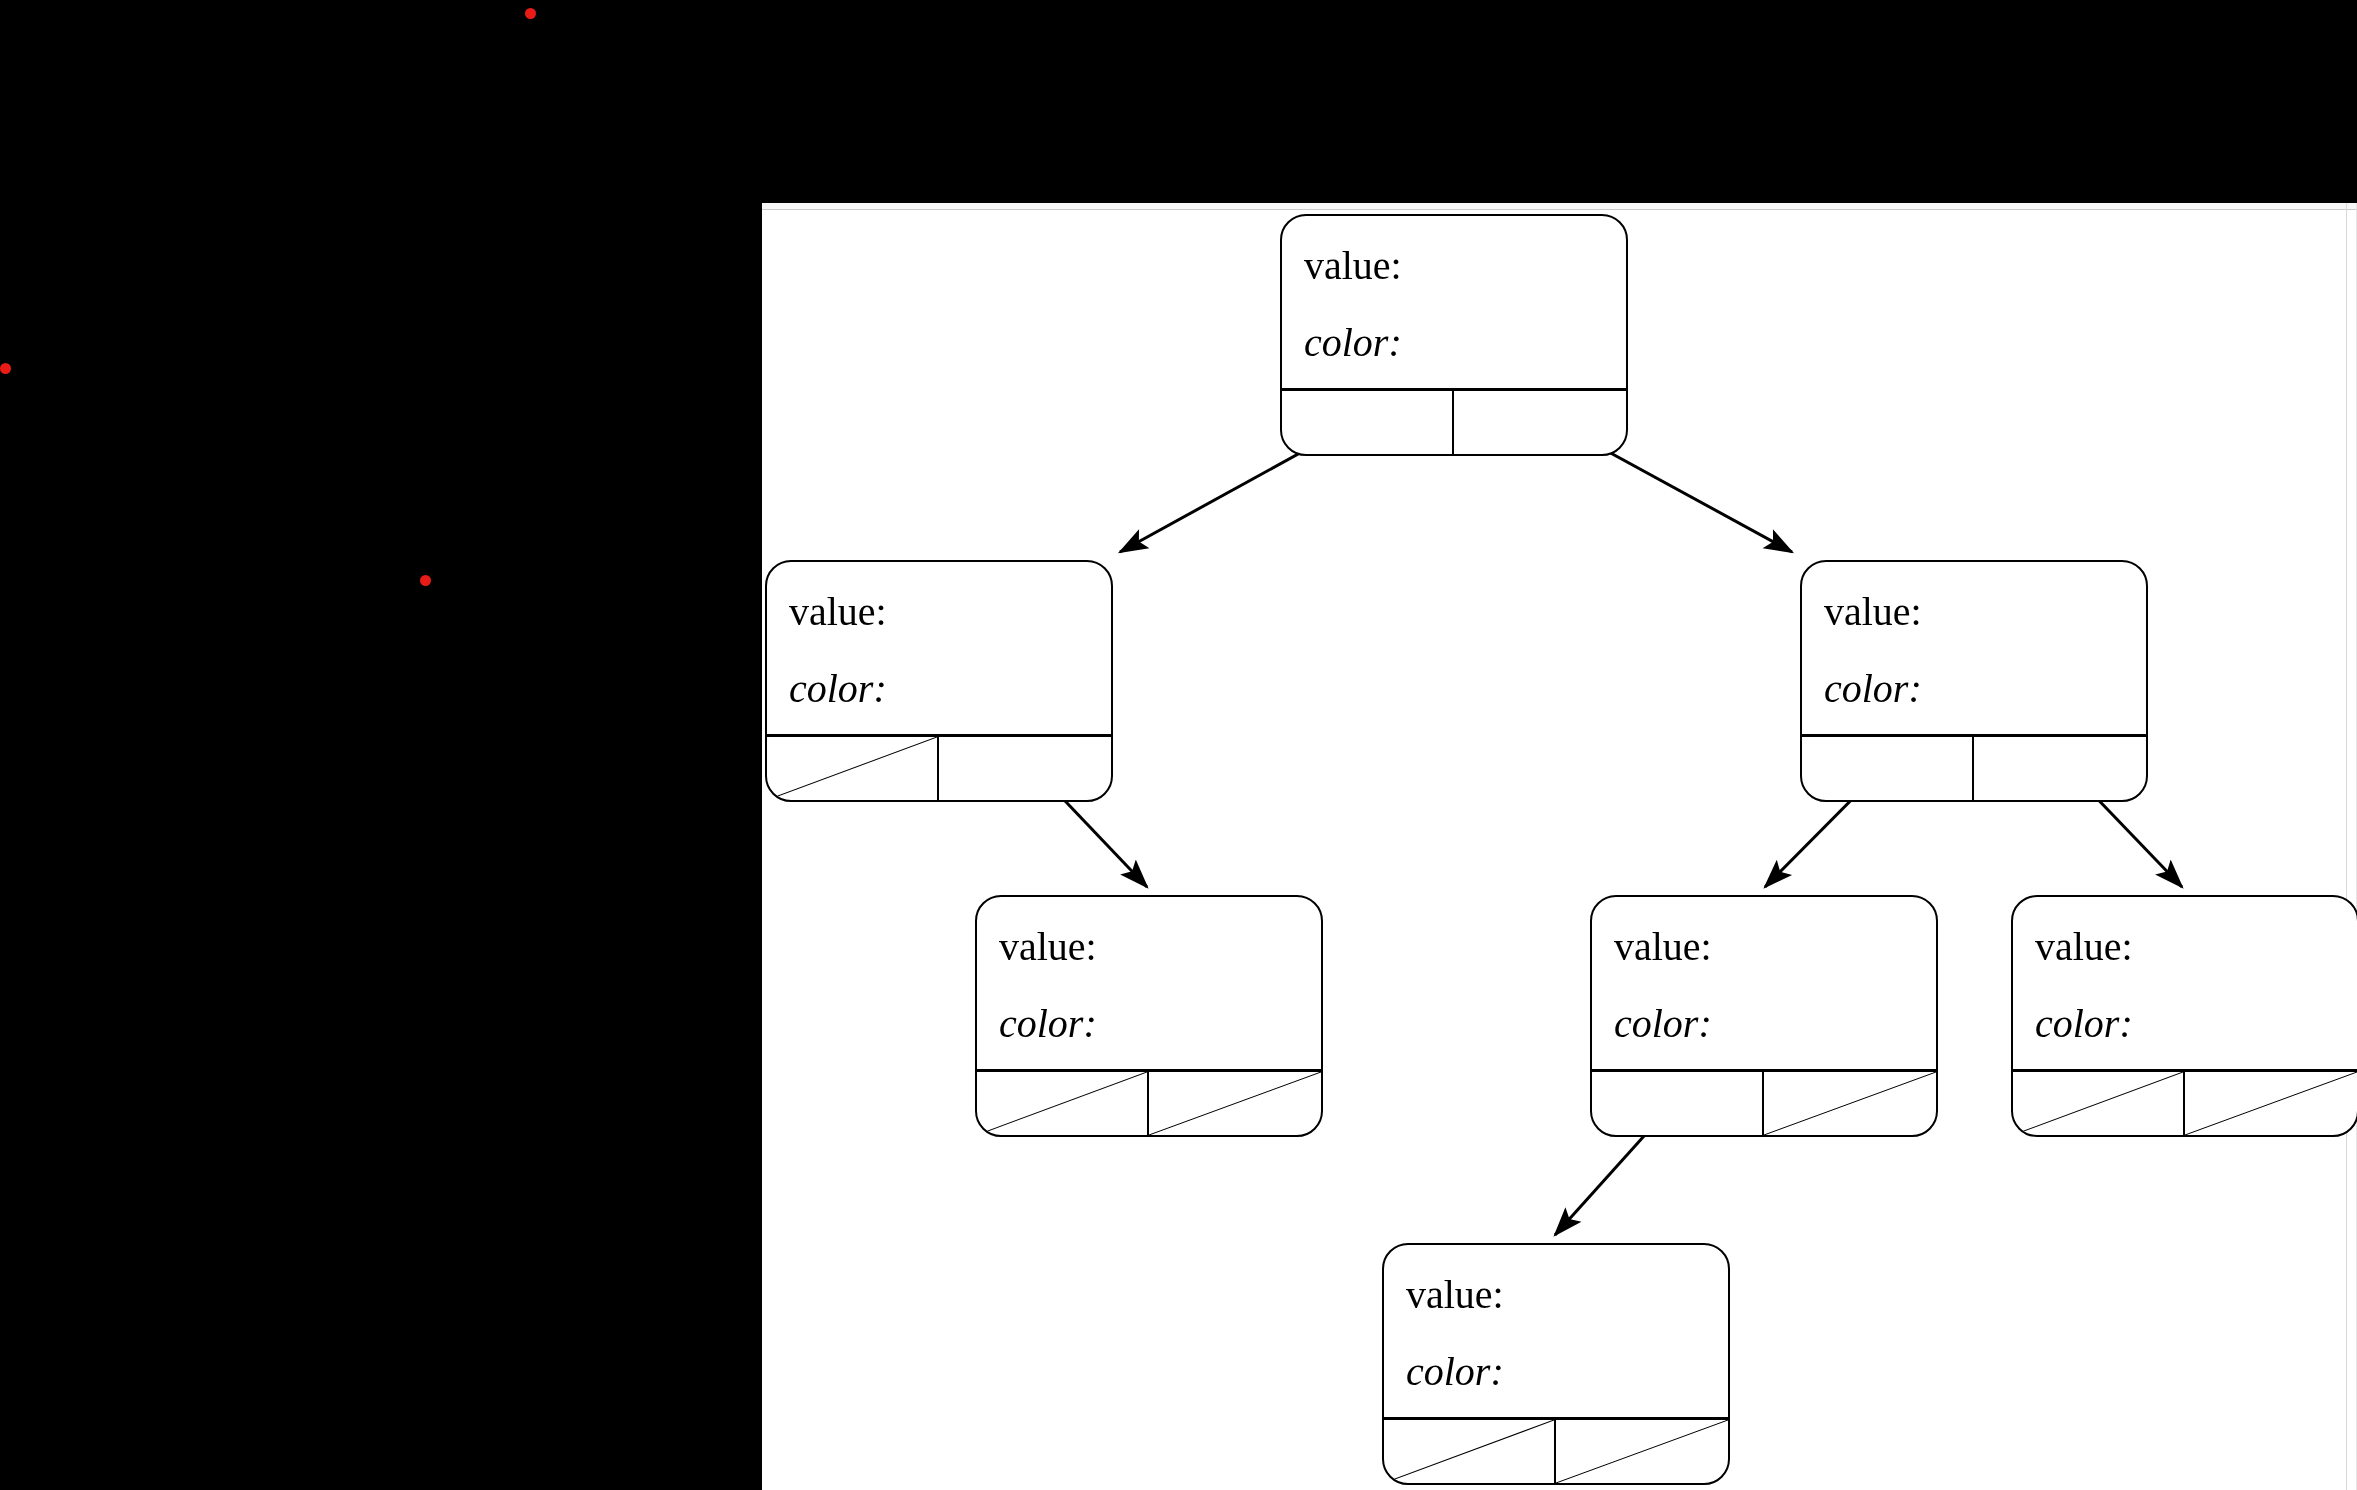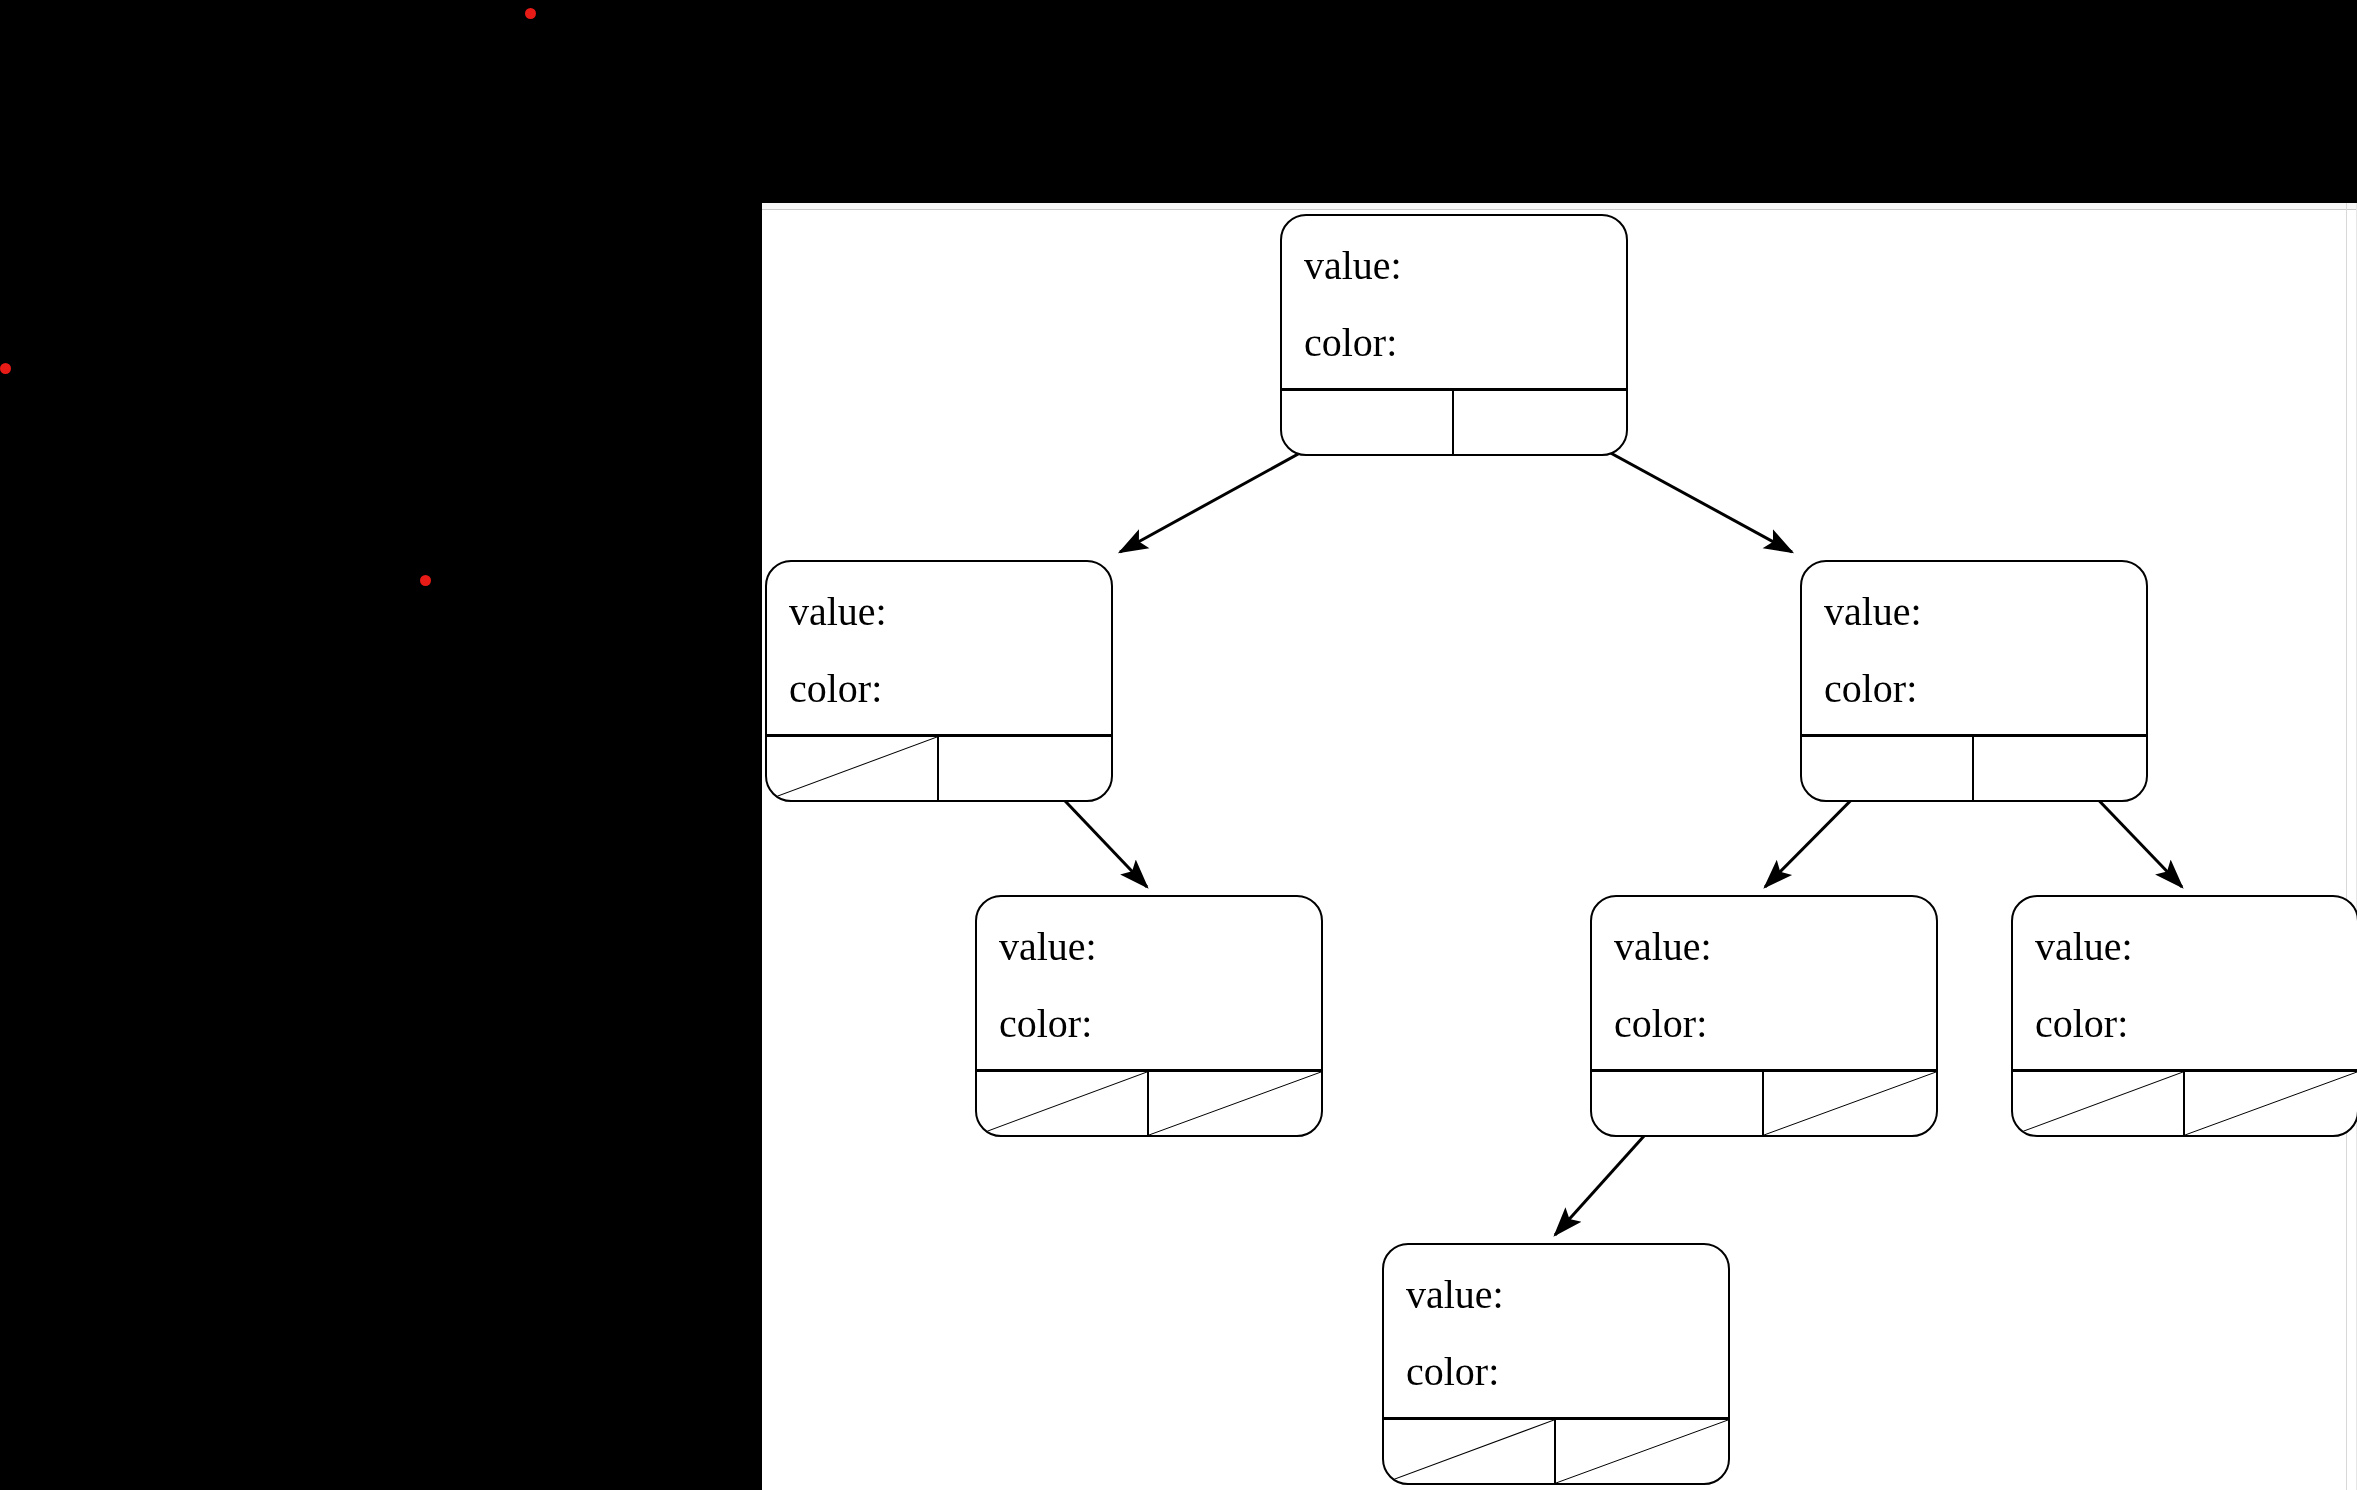--- a/index.html
+++ b/index.html
@@ -88,21 +88,21 @@
     height: 176px;
     padding: 30px 0 0 22px;
     box-sizing: border-box;
   }
   .node-field-line {
     font-size: 40px;
     line-height: 1.0;
     color: #000000;
     white-space: nowrap;
   }
-  .node-field-line.second { margin-top: 37px; }
+  .node-field-line.second { margin-top: 37px; font-style: italic; }
 
   .node-ptr-row {
     position: absolute;
     left: 0;
     bottom: 0;
     width: 100%;
     height: 66px;
     border-top: 3px solid #000000;
     display: flex;
     box-sizing: border-box;

